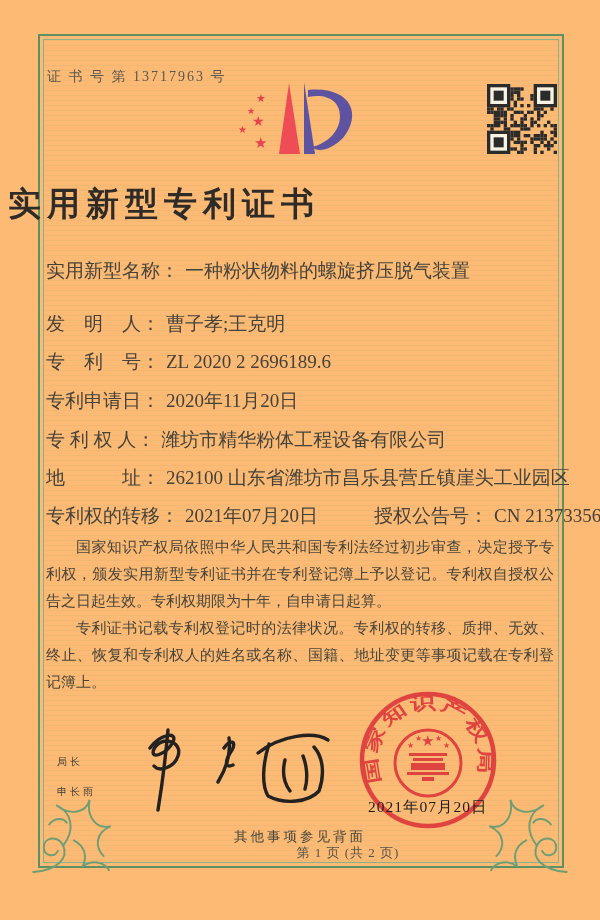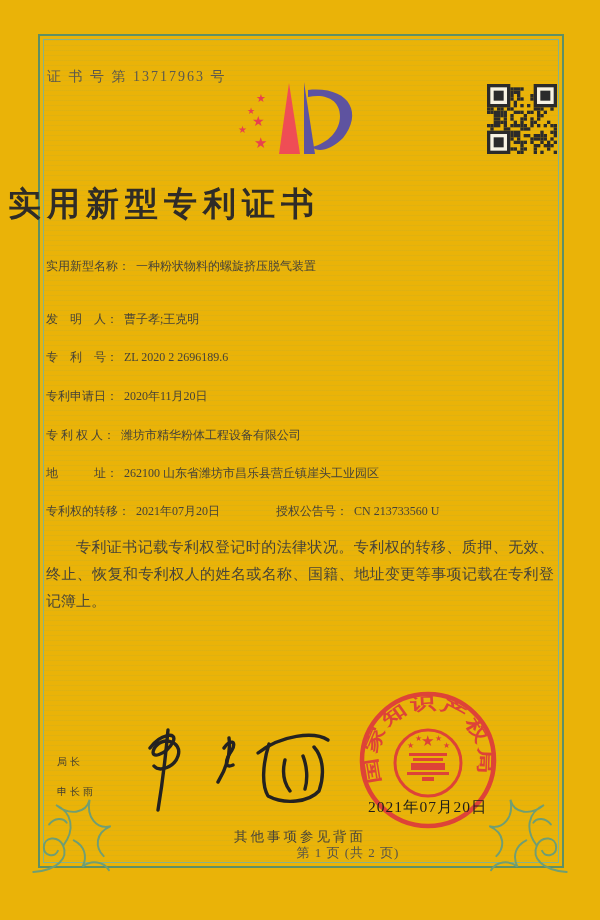--- a/index.html
+++ b/index.html
@@ -1,20 +1,20 @@
 <!DOCTYPE html>
 <html><head>
 <meta charset="utf-8">
 <style>
   html,body{margin:0;padding:0;background:#e9e6d8;}
   .page{
     position:relative;
     width:600px;height:920px;
     margin:0 auto;
-    background:#eab308;
+    background:#fdba74;
     font-family:"Liberation Serif","DejaVu Serif",serif;
     overflow:hidden;
   }
   
   .frame{
     position:absolute;left:38px;top:34px;right:36px;bottom:52px;
     border:2px solid #5e9066;
   }
   .frame-inner{
     position:absolute;inset:3px;
@@ -35,21 +35,21 @@
   .qr{position:absolute;left:487px;top:84px;width:70px;height:70px;}
 
   .title{
     position:absolute;left:8px;top:182px;width:100%;
     text-align:left;font-size:33px;font-weight:bold;color:#2f2c27;
     letter-spacing:6px;white-space:nowrap;
   }
 
   .row{
     position:absolute;left:46px;right:40px;
-    font-size:12px;color:#454239;white-space:nowrap;
+    font-size:19px;color:#454239;white-space:nowrap;
   }
   .row .lbl{color:#454239;}
   .row .val{margin-left:6px;}
   .row .pair2{margin-left:56px;}
 
   .body-text{
     position:absolute;left:46px;right:46px;top:534px;
     font-size:15px;line-height:27px;color:#474439;
     text-align:justify;
   }
@@ -286,20 +286,21 @@
     <span class="lbl">专 利 权 人：</span><span class="val">潍坊市精华粉体工程设备有限公司</span>
   </div>
   <div class="row" style="top:465px">
     <span class="lbl">地　　　址：</span><span class="val">262100 山东省潍坊市昌乐县营丘镇崖头工业园区</span>
   </div>
   <div class="row" style="top:503px">
     <span class="lbl">专利权的转移：</span><span class="val">2021年07月20日</span><span class="lbl pair2">授权公告号：</span><span class="val">CN 213733560 U</span>
   </div>
 
   <div class="body-text">
+    <p>国家知识产权局依照中华人民共和国专利法经过初步审查，决定授予专利权，颁发实用新型专利证书并在专利登记簿上予以登记。专利权自授权公告之日起生效。专利权期限为十年，自申请日起算。</p>
     <p>专利证书记载专利权登记时的法律状况。专利权的转移、质押、无效、终止、恢复和专利权人的姓名或名称、国籍、地址变更等事项记载在专利登记簿上。</p>
   </div>
 
   <div class="signer">
     <div>局长</div>
     <div>申长雨</div>
   </div>
 
   <svg class="autograph" viewBox="0 0 230 95">
     <g fill="none" stroke="#232221" stroke-width="3.4" stroke-linecap="round" stroke-linejoin="round">

